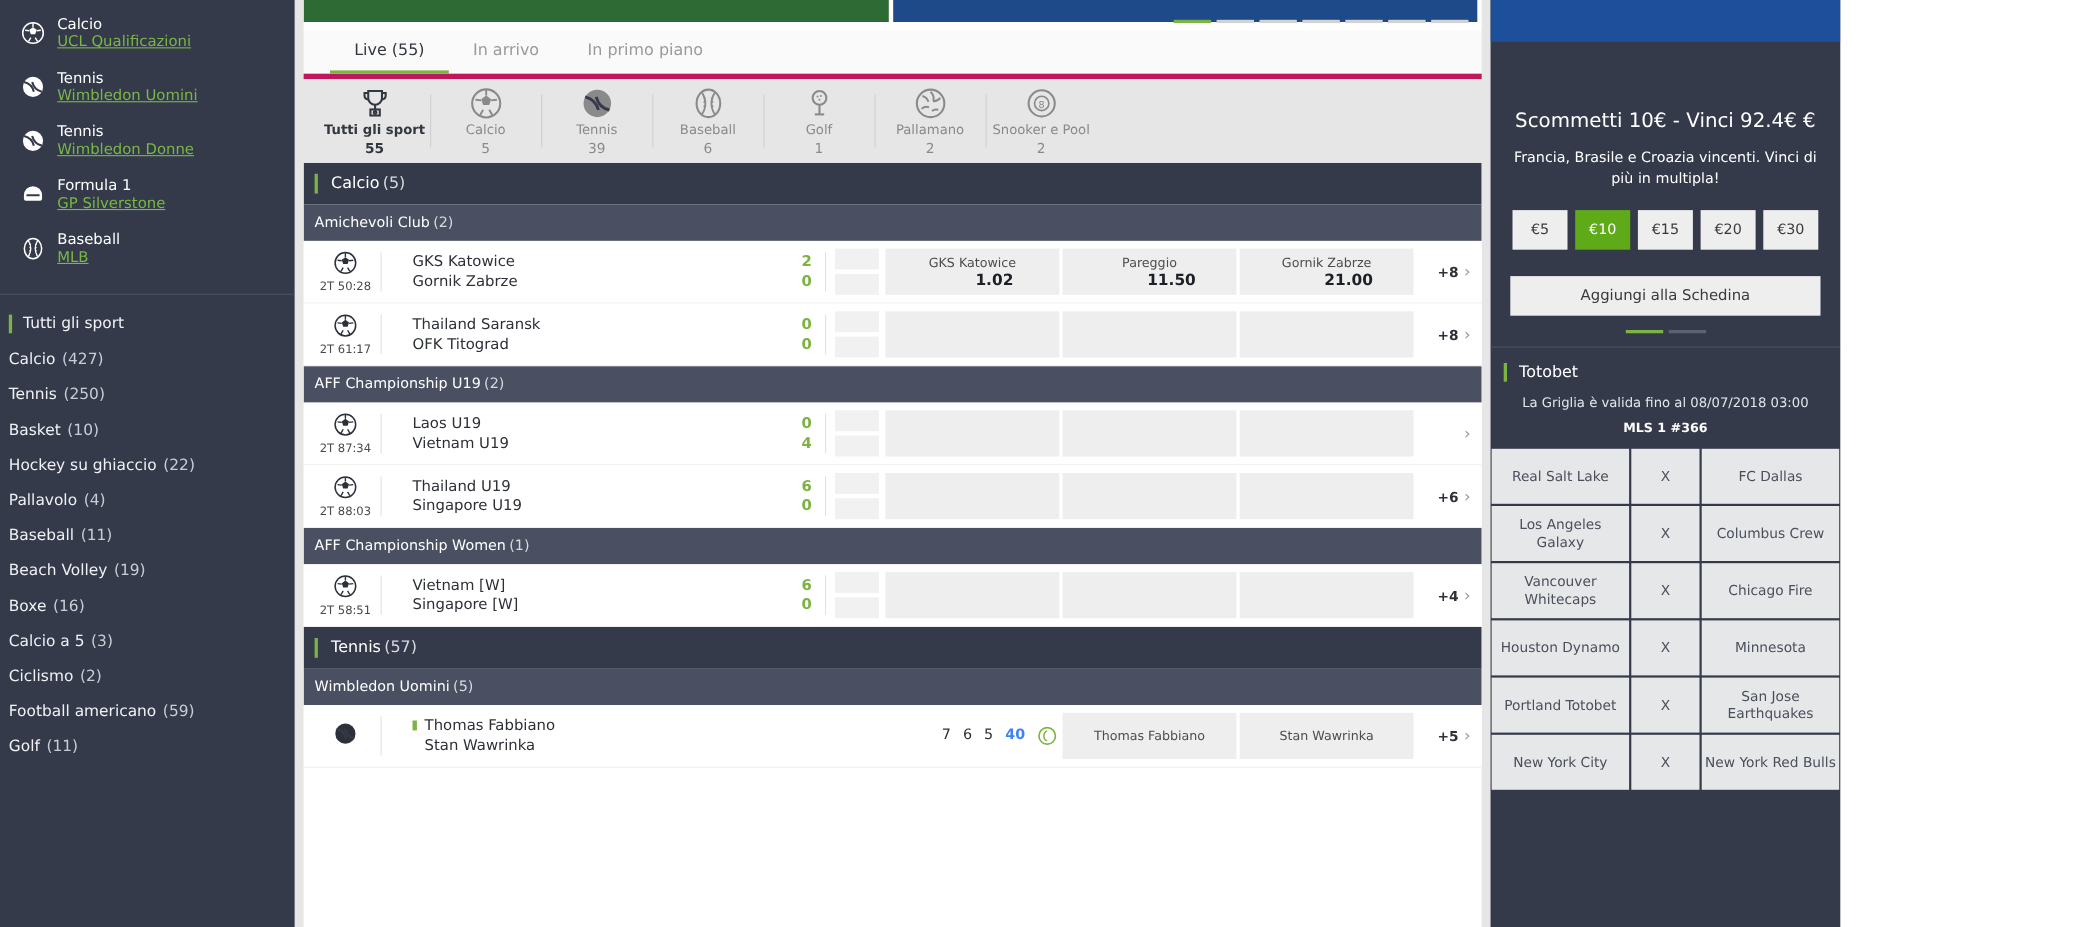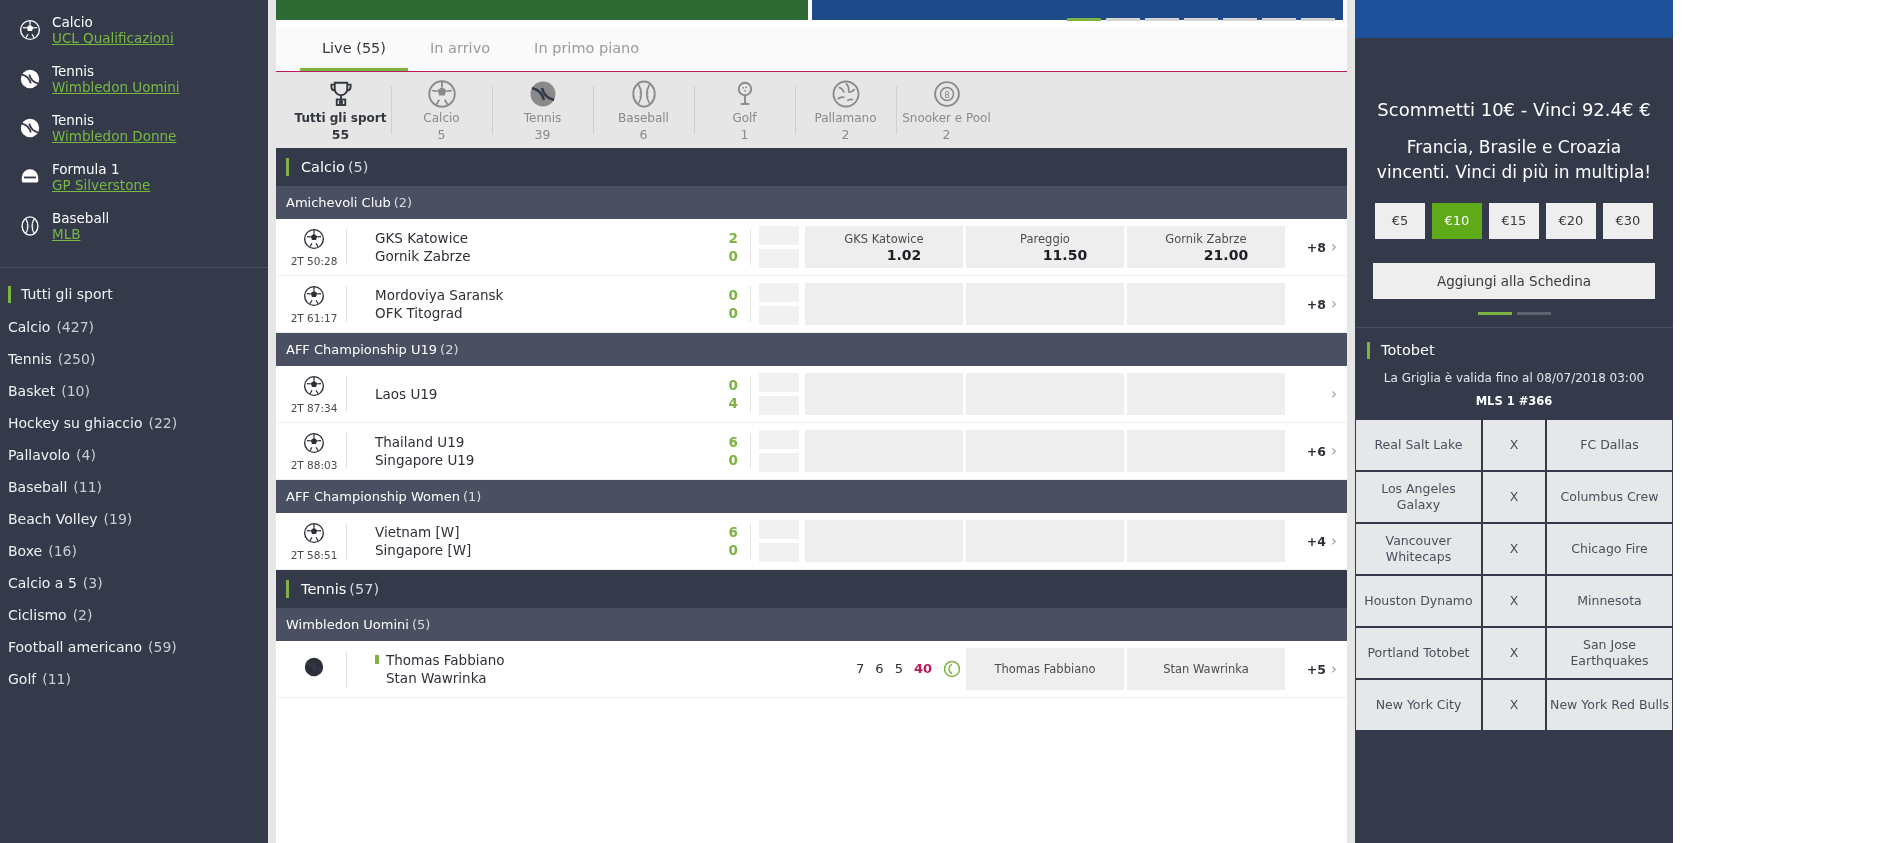--- a/index.html
+++ b/index.html
@@ -64,21 +64,21 @@
   .car-dots {
     position: absolute; right: 12px; top: 18px;
     display: flex; gap: 5px;
   }
   .dot { width: 34px; height: 3px; background: #d2d2d2; }
   .dot.on { background: #7cb342; }
 
   .tabbar {
     background: #fafafa; height: 44px;
     display: flex; align-items: stretch; padding-left: 24px;
-    border-bottom: 1px solid #be185d;
+    border-bottom: 5px solid #be185d;
   }
   .tab {
     display: flex; align-items: center; padding: 0 22px;
     font-size: 14.5px; color: #9a9a9a; cursor: pointer;
     border-bottom: 3px solid transparent;
   }
   .tab.on { color: #33373f; border-bottom-color: #7cb342; font-weight: 400; }
 
   .sportbar {
     background: #e6e6e6; height: 76px;
@@ -136,21 +136,21 @@
   .m-teams .srv {
     width: 4px; height: 9px; background: #7cb342;
     display: inline-block; margin-right: 7px;
   }
   .m-teams .srv.off { background: transparent; }
   .m-sets {
     display: flex; gap: 11px; font-size: 13px; color: #2d3038;
     align-items: center; padding-right: 6px;
   }
   .m-sets .col { display: flex; flex-direction: column; line-height: 1.35; }
-  .m-sets .col.cur span { color: #be185d; font-weight: bold; }
+  .m-sets .col.cur span { color: #3b82f6; font-weight: bold; }
   .m-score {
     width: 30px; text-align: right; display: flex; flex-direction: column;
     line-height: 1.35; font-size: 13.5px; color: #7cb342; font-weight: bold;
     padding-right: 4px;
   }
   .m-sep2 { width: 1px; height: 36px; background: #e2e2e2; margin: 0 8px; }
   .m-chips { display: flex; flex-direction: column; gap: 4px; margin-right: 6px; }
   .chip { width: 40px; height: 19px; background: #f1f1f1; }
   .m-serve {
     width: 28px; display: flex; align-items: center; justify-content: center;
@@ -175,21 +175,21 @@
   .right {
     width: 318px; min-width: 318px; height: 843px;
     background: #343a4a; display: flex; flex-direction: column;
     overflow: hidden;
   }
   .promo-img { height: 38px; background: #1d4f9a; position: relative; overflow: hidden; }
   .promo {
     padding: 16px 18px 10px 18px; text-align: center; margin-top: 44px;
   }
   .promo h2 { color: #ffffff; font-size: 18px; font-weight: normal; line-height: 1.3; }
-  .promo p { color: #ffffff; font-size: 17px; margin-top: 14px; line-height: 1.45; }
+  .promo p { color: #ffffff; font-size: 13px; margin-top: 14px; line-height: 1.45; }
   .amts { display: flex; gap: 7px; justify-content: center; margin-top: 18px; }
   .amt {
     width: 50px; height: 36px; background: #eeeeee; color: #3a3a3a;
     display: flex; align-items: center; justify-content: center;
     font-size: 13px; cursor: pointer;
   }
   .amt.on { background: #5faa19; color: #ffffff; }
   .addbtn {
     margin: 14px 18px 0 18px; height: 36px; background: #eeeeee;
     display: flex; align-items: center; justify-content: center;
@@ -518,21 +518,21 @@
             <span><svg width="22" height="22" viewBox="0 0 24 24">
                 <circle cx="12" cy="12" r="10.2" fill="none" stroke="#2d3038" stroke-width="1.5"></circle>
                 <path d="M12 6.3l3.6 2.6-1.4 4.3h-4.4l-1.4-4.3z" fill="#2d3038"></path>
                 <path d="M12 2.2v4.1M4.2 9.3l4.2 0.5M19.8 9.3l-4.2 0.5M7.6 20.4l2.2-3.8M16.4 20.4l-2.2-3.8" stroke="#2d3038" stroke-width="1.4" fill="none"></path>
               </svg></span>
             <span class="t">2T 61:17</span>
           </div>
           <div class="m-sep"></div>
           <div class="m-teams">
             <span class="tm">
-              <span>Mordoviya Saransk</span>
+              <span>Thailand Saransk</span>
             </span>
             <span class="tm">
               <span>OFK Titograd</span>
             </span>
           </div>
           <div class="m-score">
             <span>0</span>
             <span>0</span>
           </div>
           <div class="m-sep2"></div>
@@ -568,20 +568,23 @@
                 <circle cx="12" cy="12" r="10.2" fill="none" stroke="#2d3038" stroke-width="1.5"></circle>
                 <path d="M12 6.3l3.6 2.6-1.4 4.3h-4.4l-1.4-4.3z" fill="#2d3038"></path>
                 <path d="M12 2.2v4.1M4.2 9.3l4.2 0.5M19.8 9.3l-4.2 0.5M7.6 20.4l2.2-3.8M16.4 20.4l-2.2-3.8" stroke="#2d3038" stroke-width="1.4" fill="none"></path>
               </svg></span>
             <span class="t">2T 87:34</span>
           </div>
           <div class="m-sep"></div>
           <div class="m-teams">
             <span class="tm">
               <span>Laos U19</span>
+            </span>
+            <span class="tm">
+              <span>Vietnam U19</span>
             </span>
           </div>
           <div class="m-score">
             <span>0</span>
             <span>4</span>
           </div>
           <div class="m-sep2"></div>
           <div class="m-chips">
             <span class="chip"></span>
             <span class="chip"></span>

